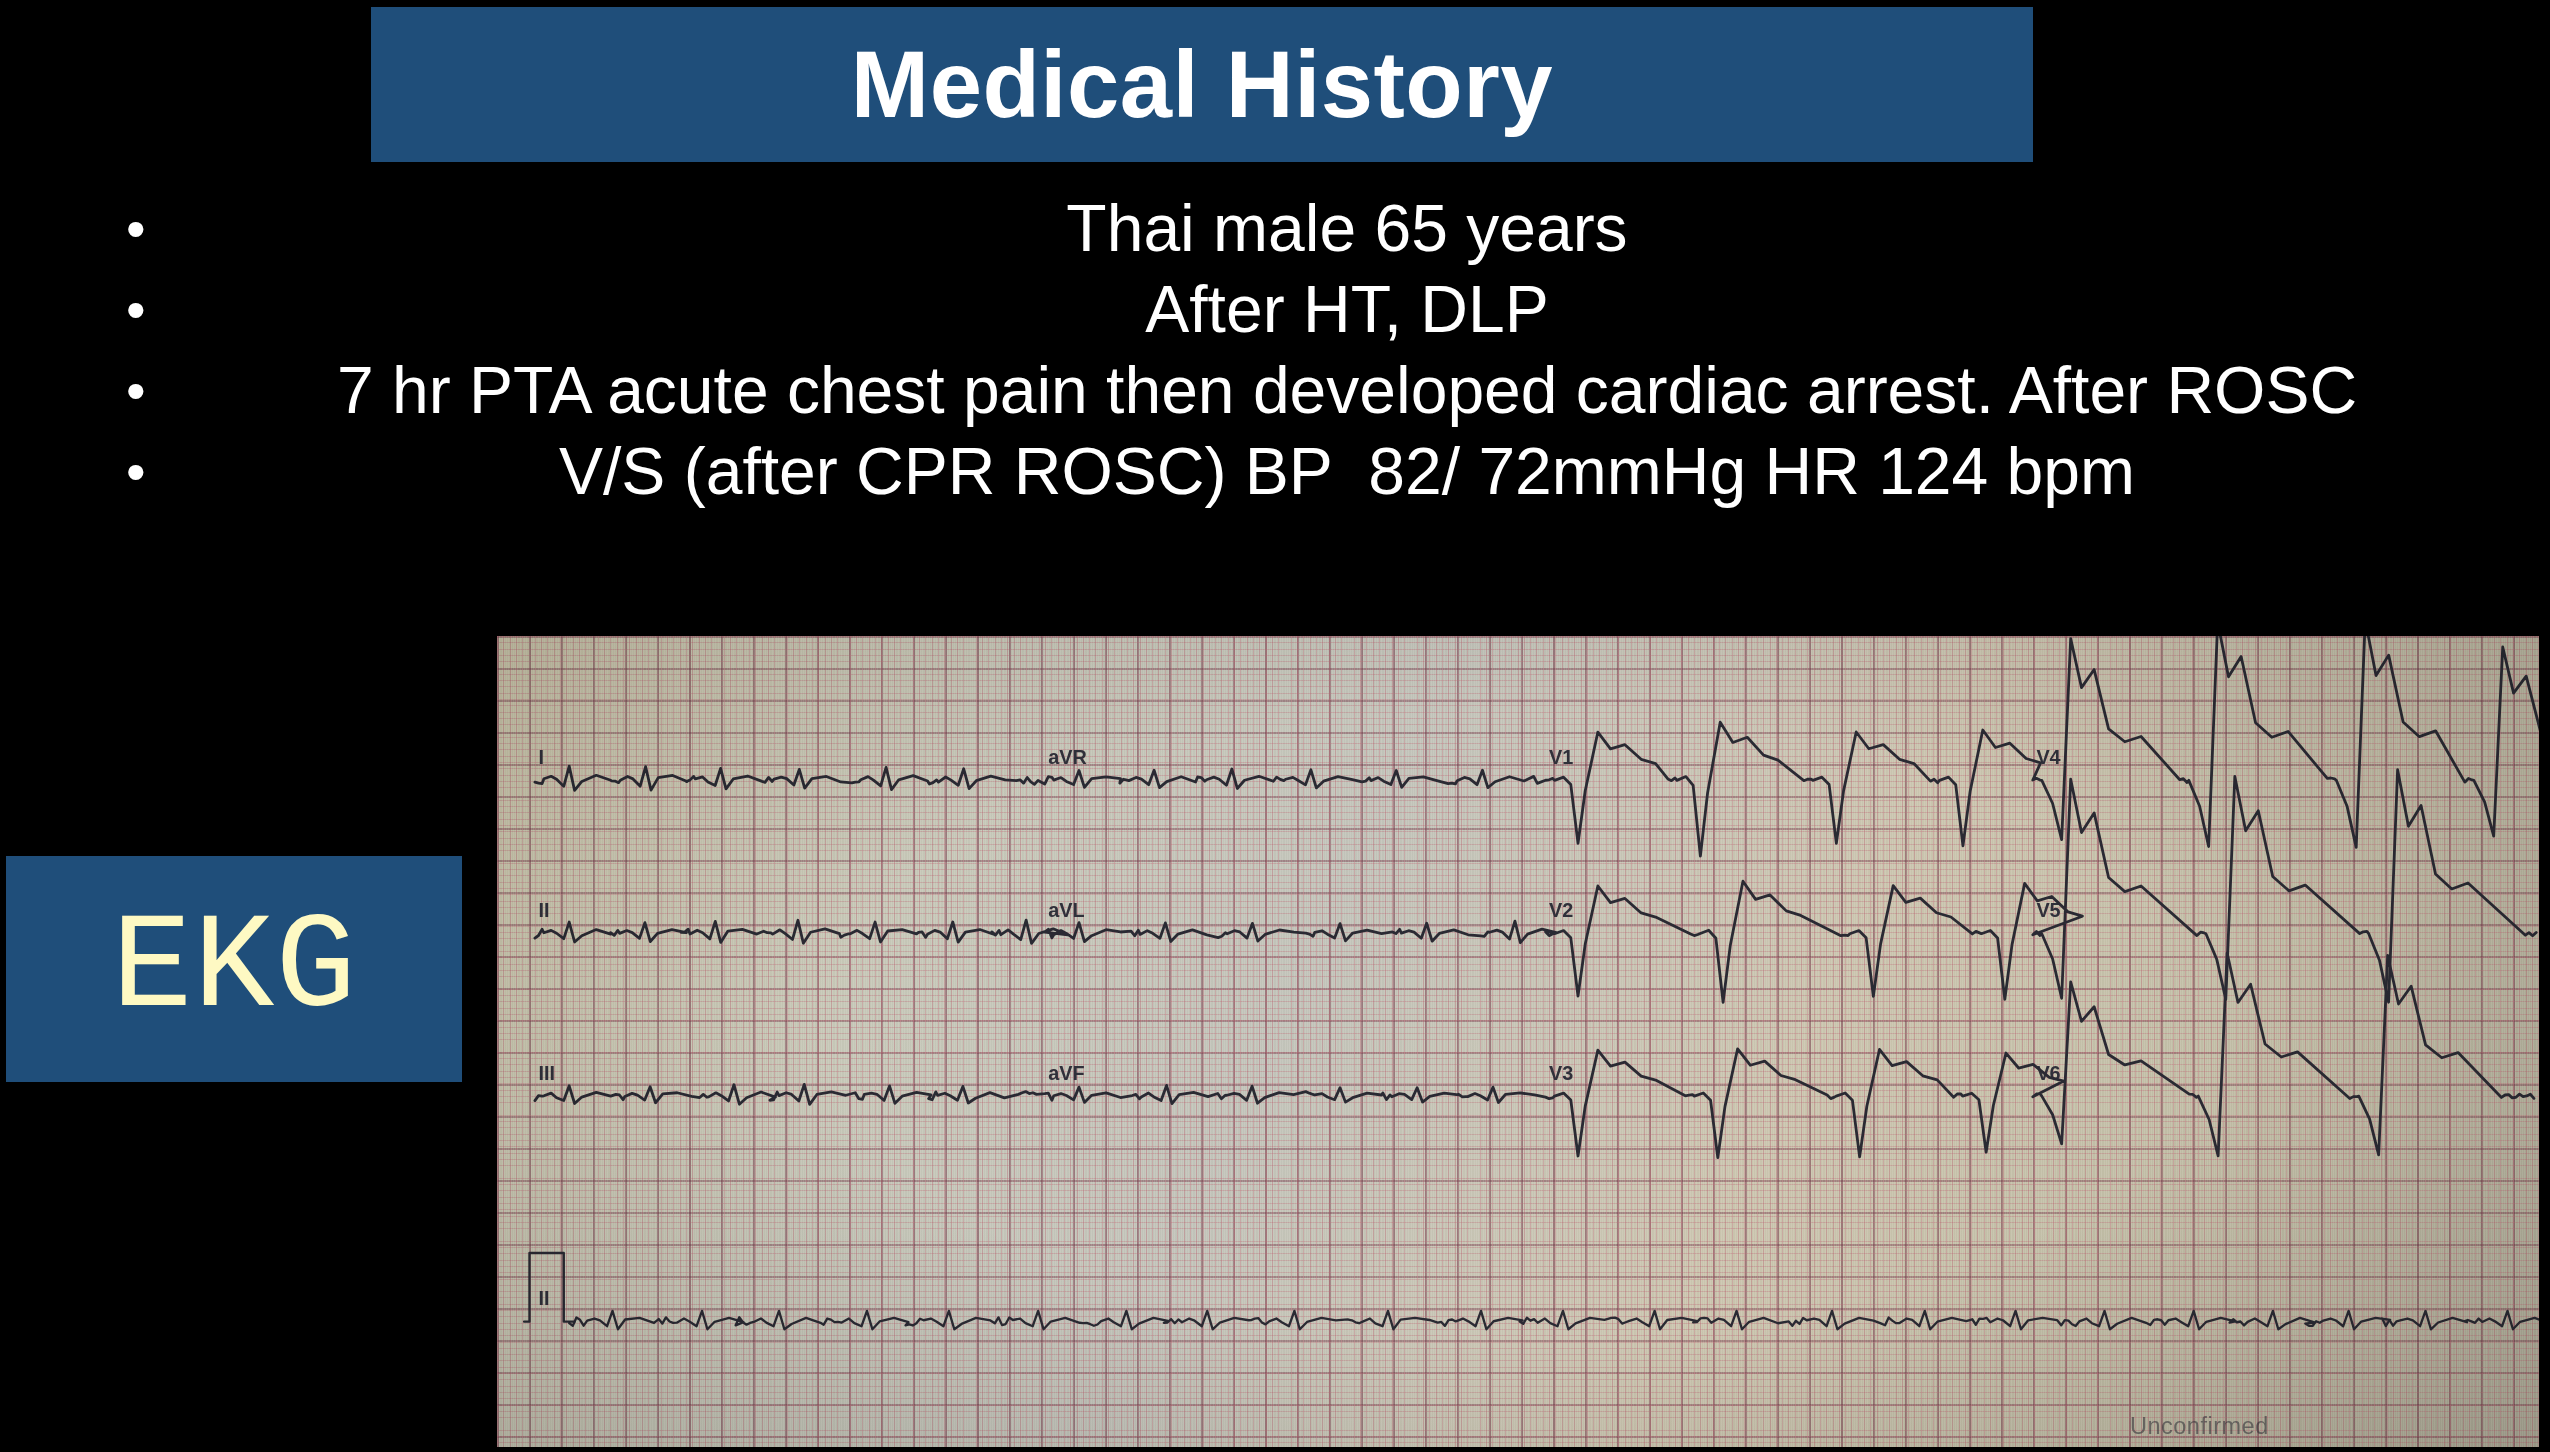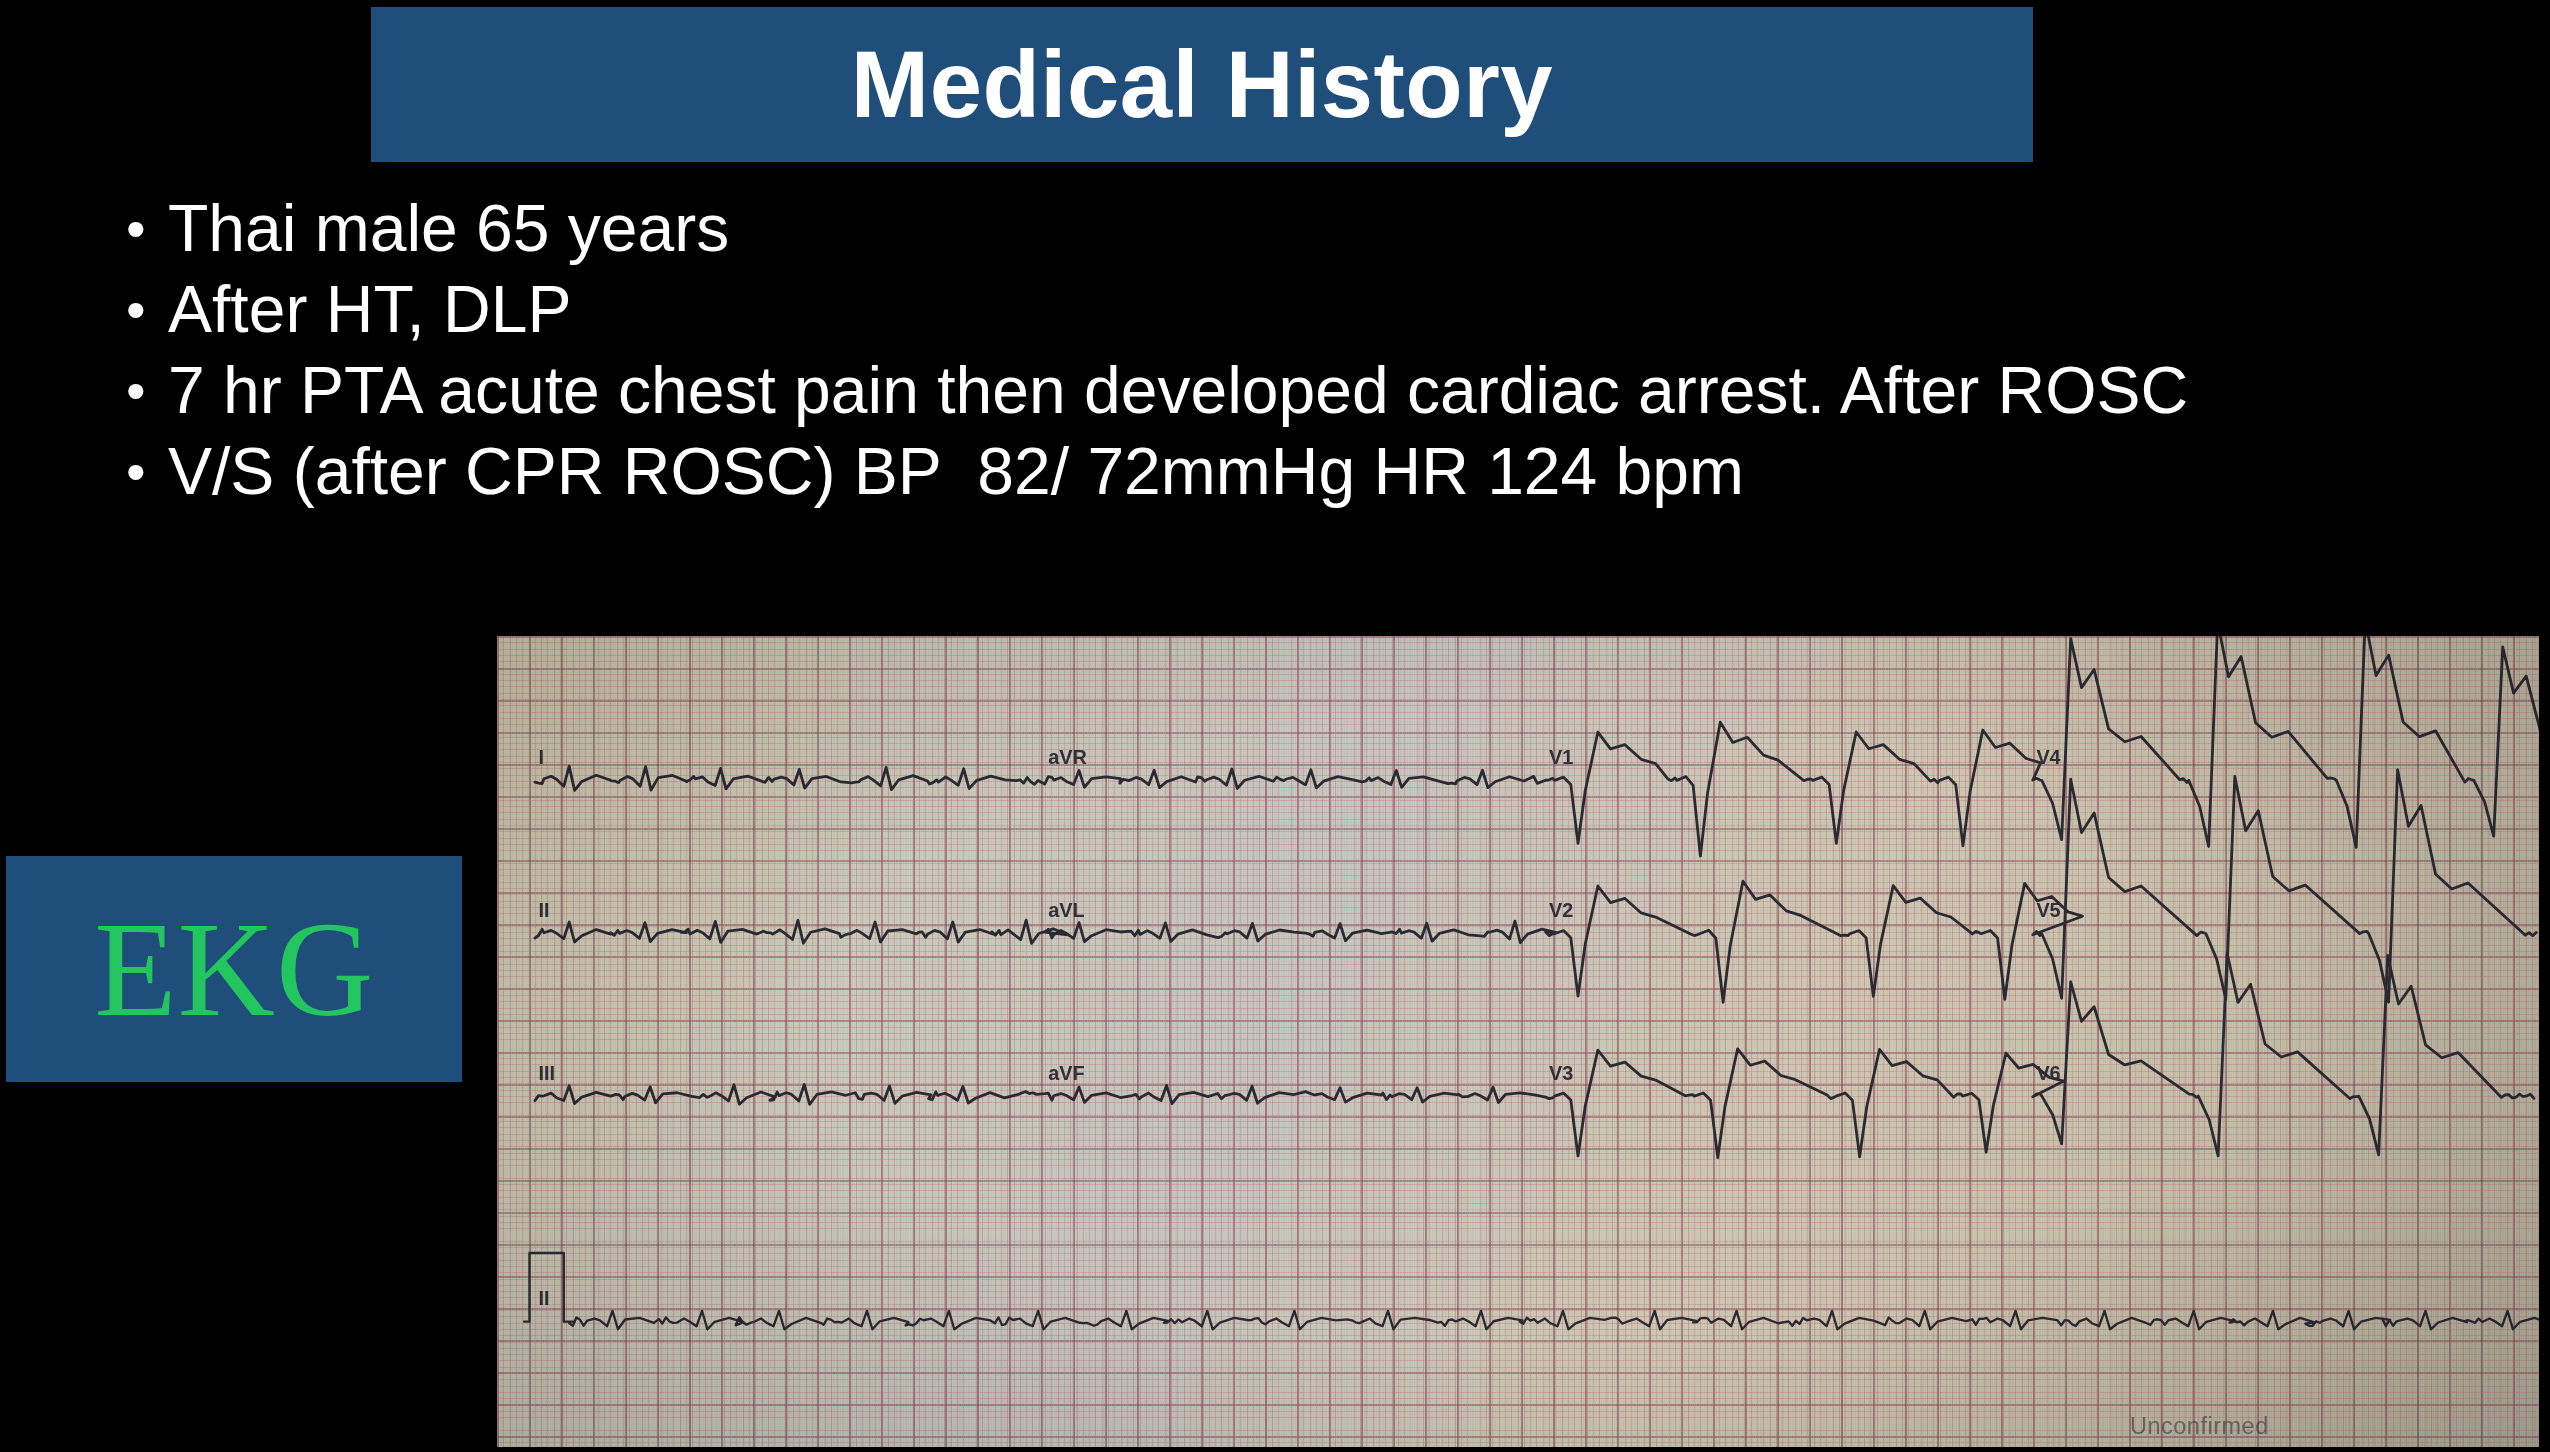--- a/index.html
+++ b/index.html
@@ -58,20 +58,21 @@
   .bullet-mark {
     width: 42px;
     flex: 0 0 42px;
     color: #ffffff;
     font-size: 56px;
     line-height: 81px;
     text-align: left;
   }
   .bullet-text {
     flex: 1 1 auto;
+    text-align: center;
   }
   .bullet-row.continuation .bullet-mark {
     color: transparent;
   }
   .bullet-row.continuation .bullet-text {
     padding-left: 12.6px;
   }
 
   
   #ekg-label-box {
@@ -79,26 +80,26 @@
     left: 6.3px;
     top: 856px;
     width: 456px;
     height: 226px;
     background: #1f4e7a;
     display: flex;
     align-items: center;
     justify-content: center;
   }
   #ekg-label-text {
-    color: #22c55e;
+    color: #fef9c3;
     font-size: 135px;
     line-height: 1;
     font-weight: normal;
     letter-spacing: 0.9px;
-    font-family: Liberation Serif, serif;
+    font-family: Liberation Mono, monospace;
   }
 
   
   #ekg-image {
     position: absolute;
     left: 497px;
     top: 636px;
     width: 2042px;
     height: 811px;
     overflow: hidden;

